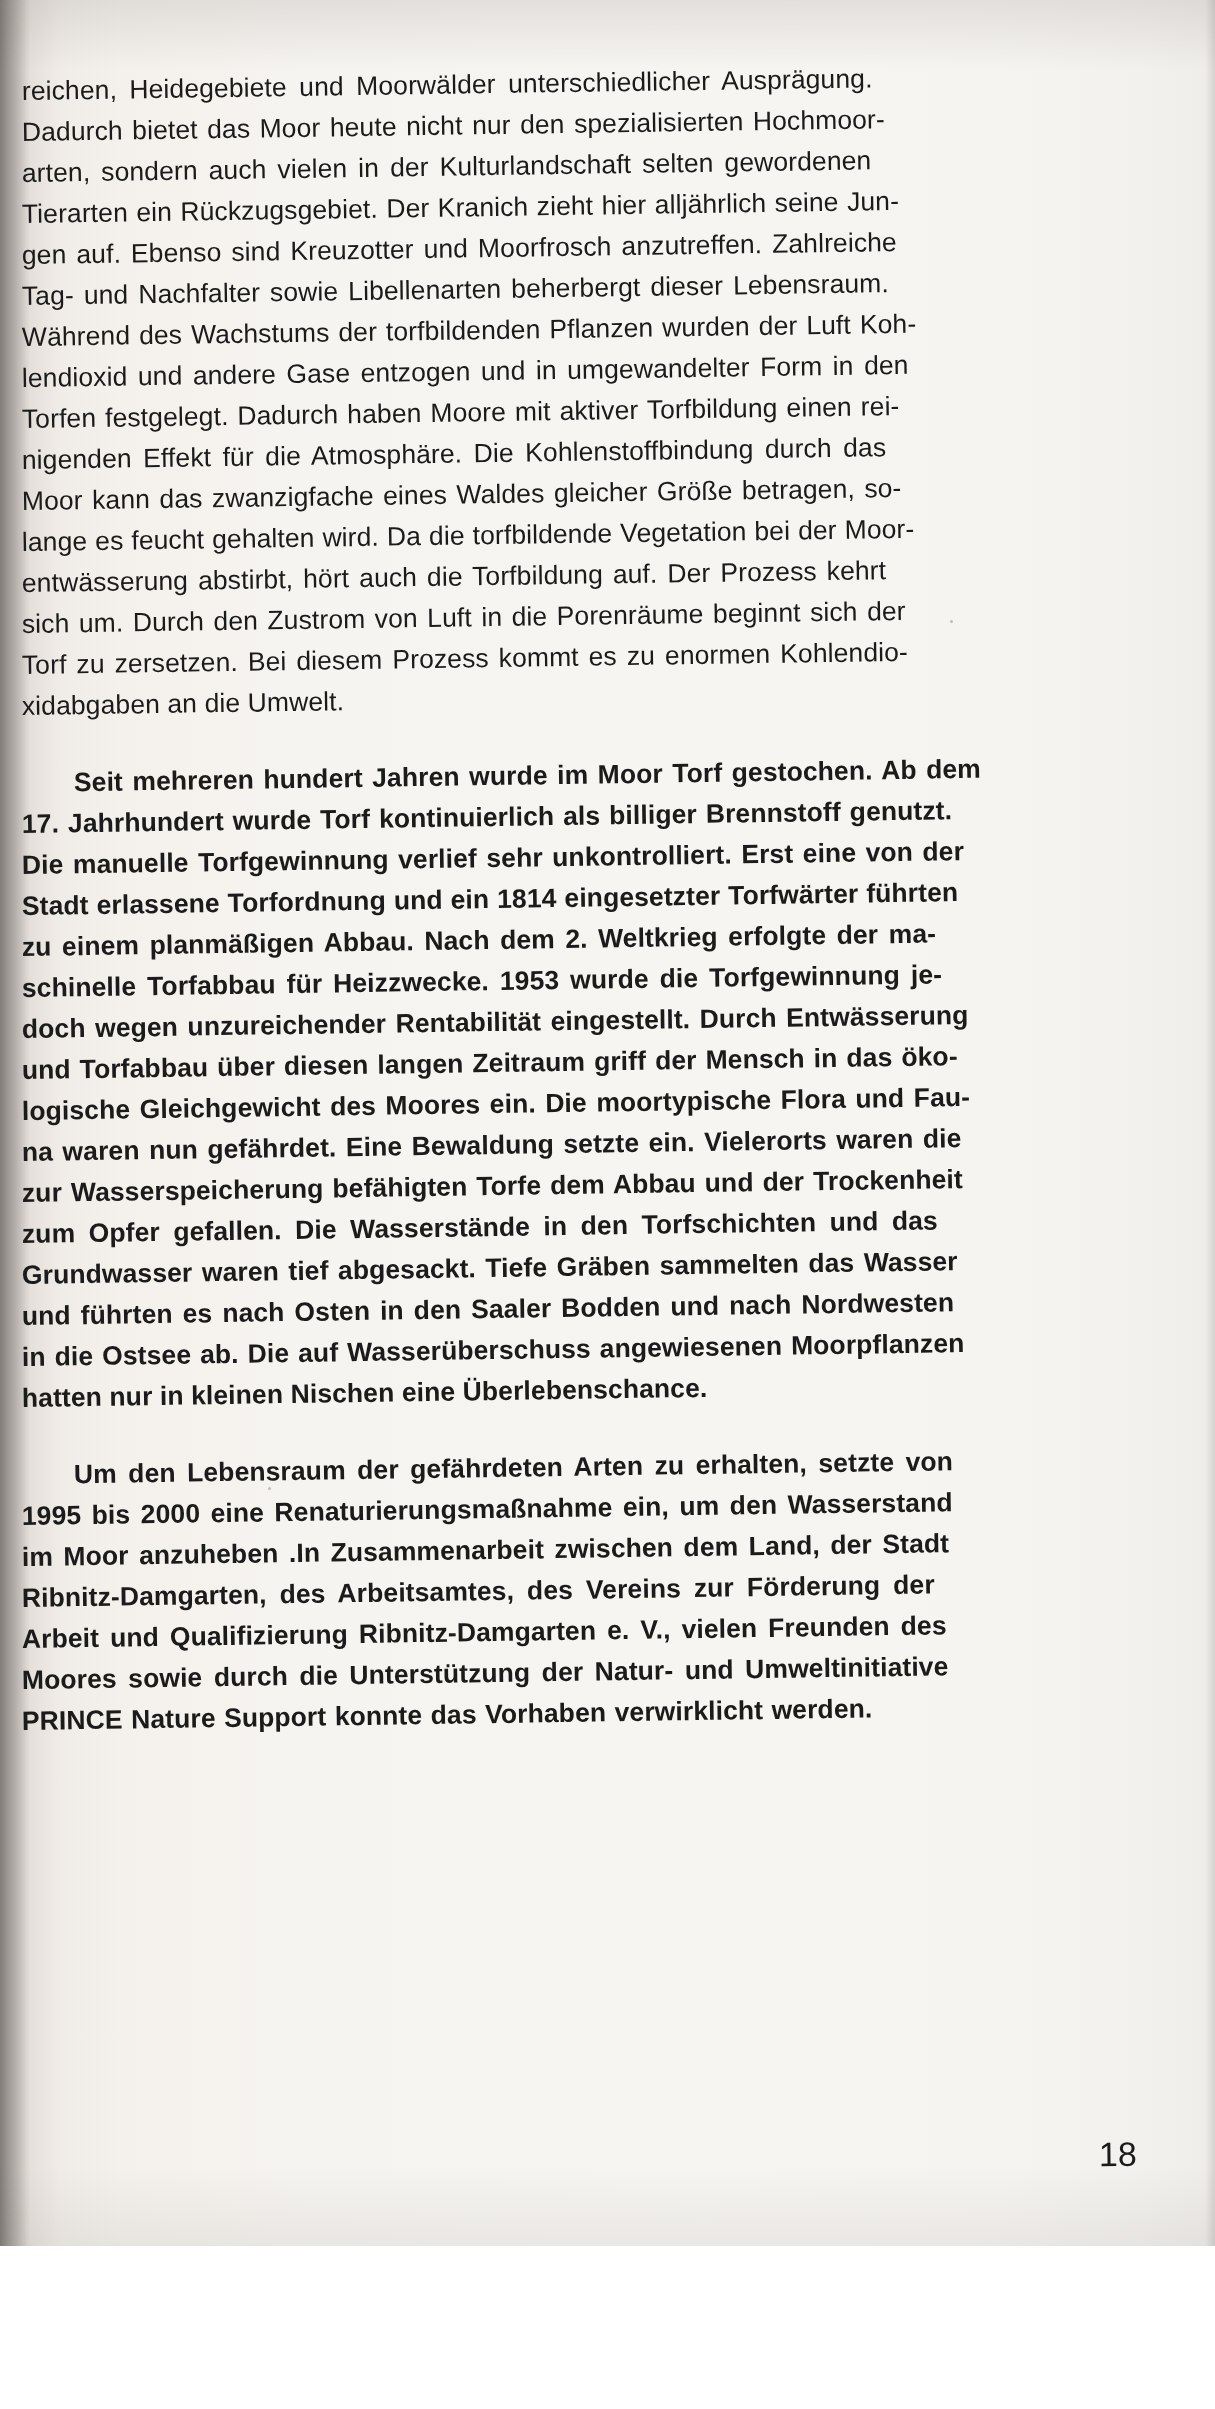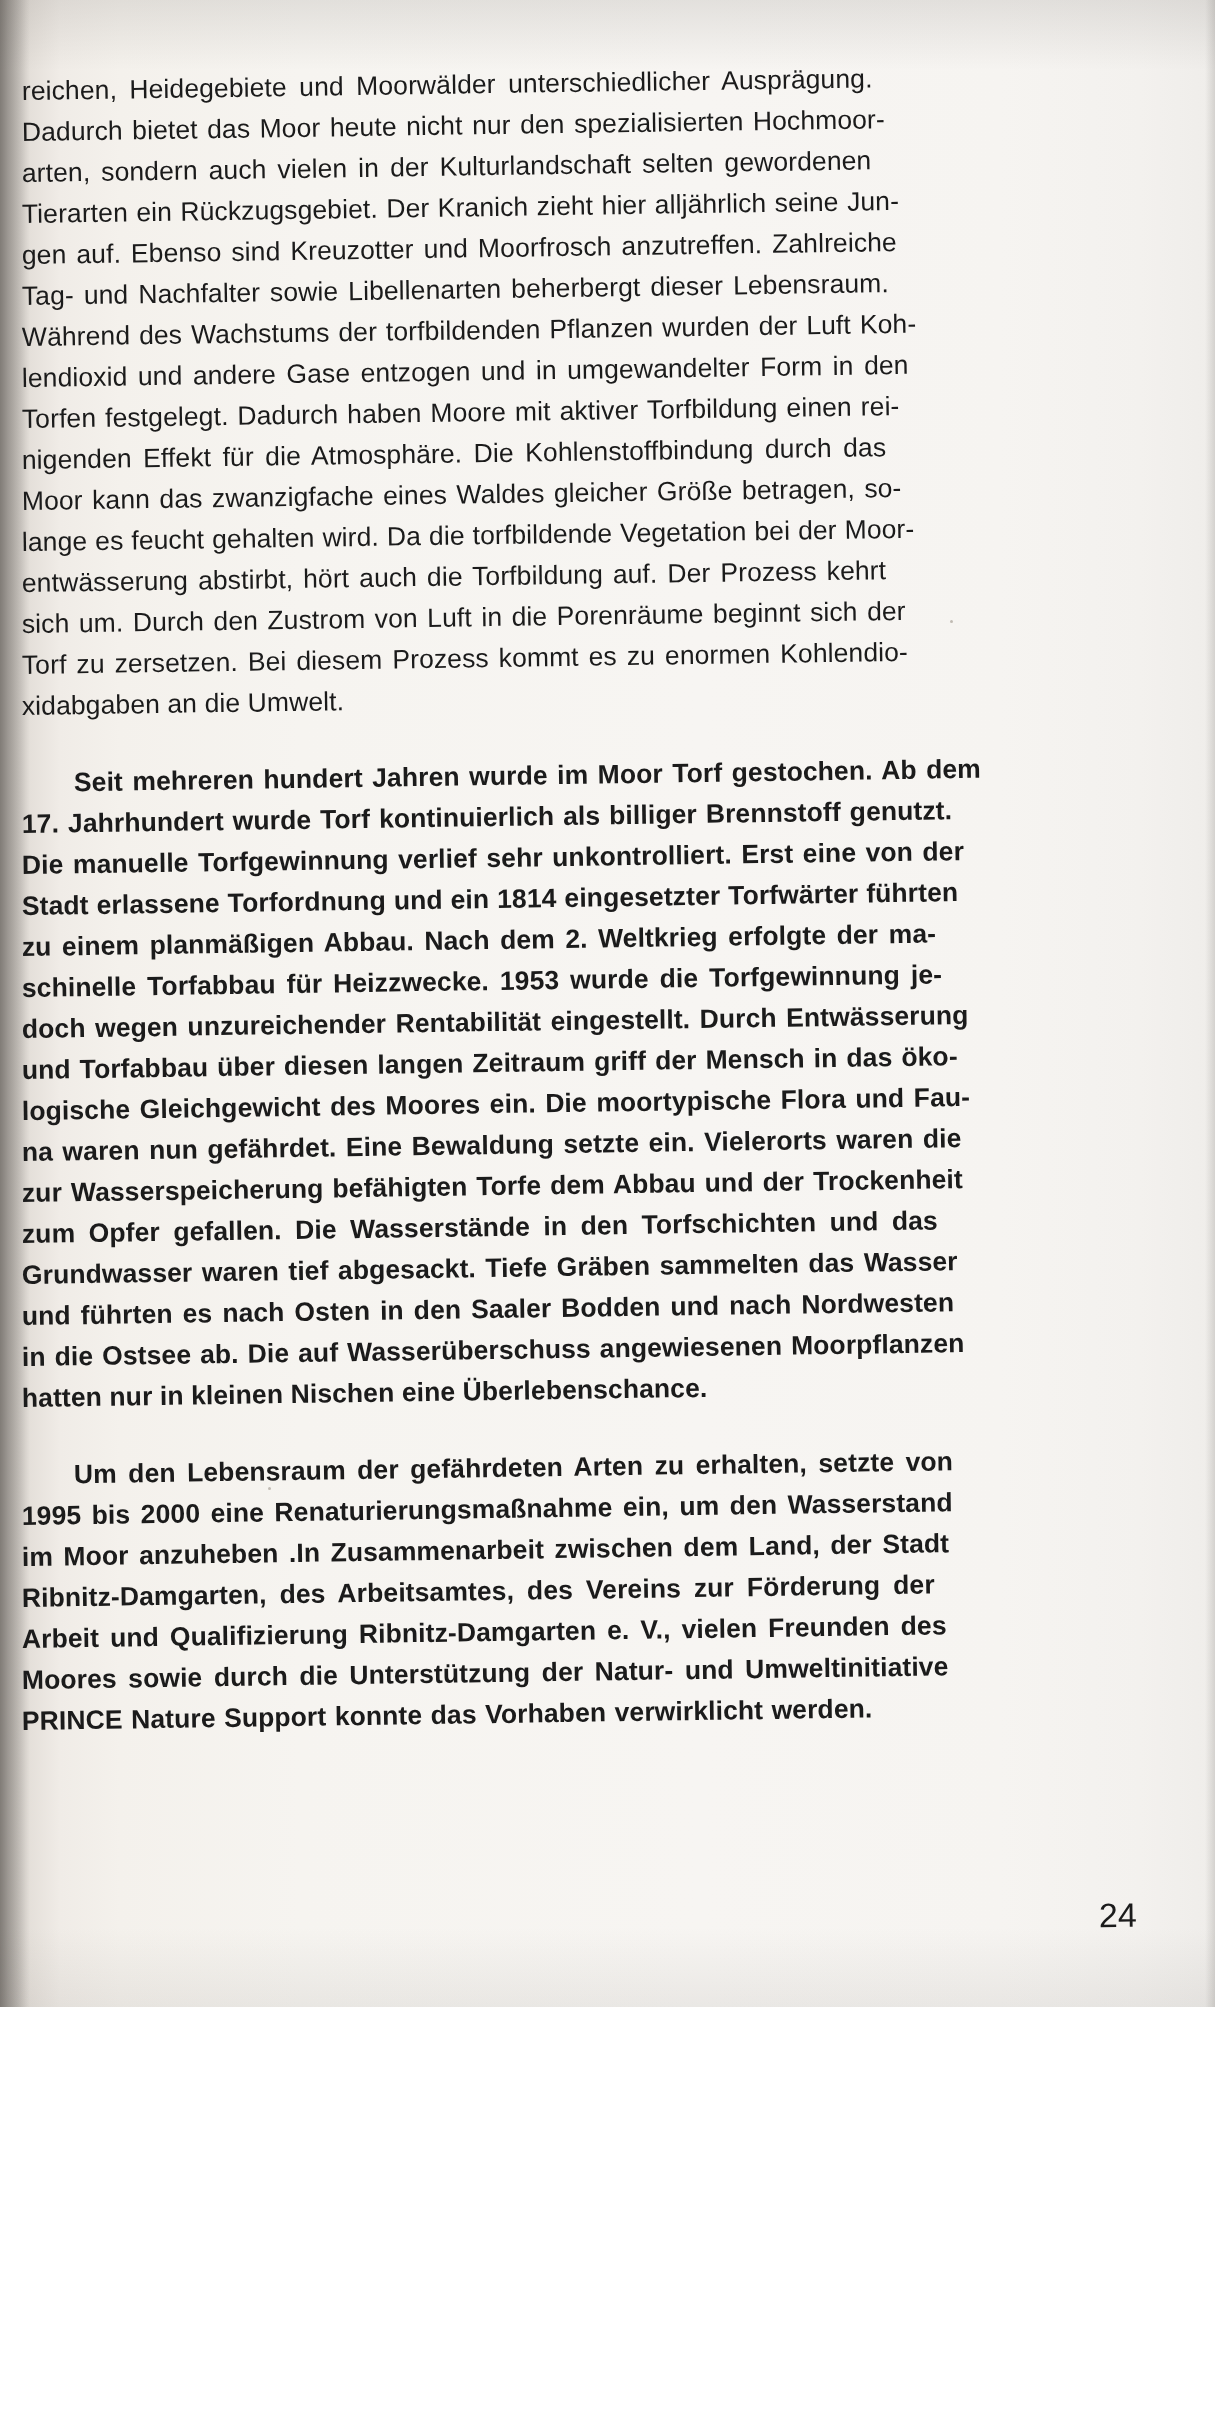--- a/index.html
+++ b/index.html
@@ -3,21 +3,21 @@
 <meta charset="utf-8">
 <style>
   html, body {
     margin: 0;
     padding: 0;
     background: #ffffff;
   }
   .page {
     position: relative;
     width: 1215px;
-    height: 2007px;
+    height: 2246px;
     overflow: hidden;
     background: #a16207;
     font-family: "Liberation Sans", sans-serif;
   }
   
   .paper {
     position: absolute;
     inset: 0;
     background:
       linear-gradient(to right,
@@ -170,14 +170,14 @@
       <span class="line tilt" style="word-spacing:3.0px;">1995 bis 2000 eine Renaturierungsmaßnahme ein, um den Wasserstand</span>
       <span class="line tilt" style="word-spacing:3.0px;">im Moor anzuheben .In Zusammenarbeit zwischen dem Land, der Stadt</span>
       <span class="line tilt" style="word-spacing:5.5px;">Ribnitz-Damgarten, des Arbeitsamtes, des Vereins zur Förderung der</span>
       <span class="line tilt" style="word-spacing:3.5px;">Arbeit und Qualifizierung Ribnitz-Damgarten e. V., vielen Freunden des</span>
       <span class="line tilt" style="word-spacing:4.0px;">Moores sowie durch die Unterstützung der Natur- und Umweltinitiative</span>
       <span class="line tilt" style="word-spacing:1.0px;">PRINCE Nature Support konnte das Vorhaben verwirklicht werden.</span>
     </div>
 
   </div>
 
-  <div class="page-number">24</div>
+  <div class="page-number">18</div>
 </div>
 
 </body></html>

